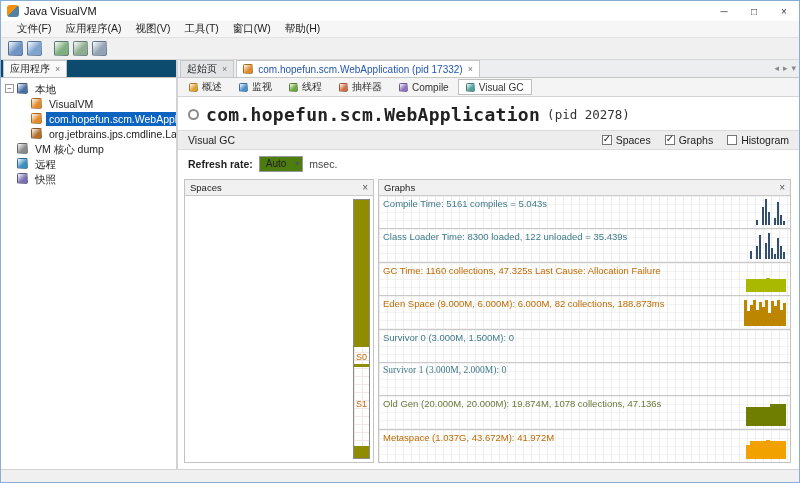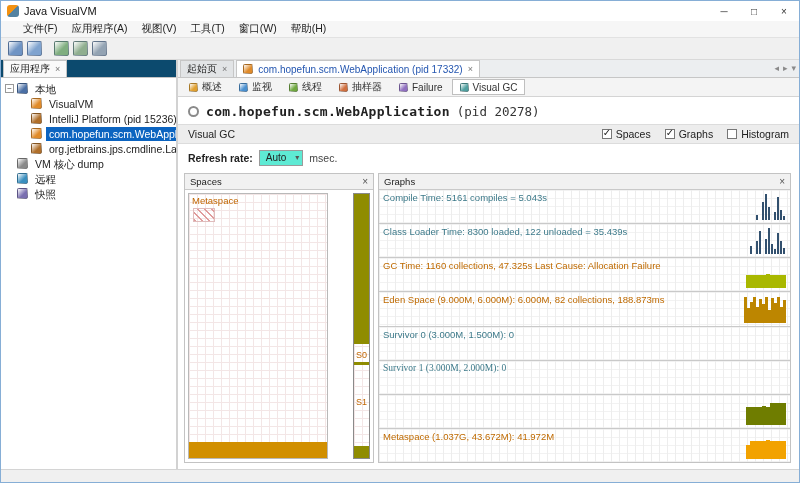--- a/index.html
+++ b/index.html
@@ -21,21 +21,21 @@
   .titlebar { height: 20px; background: #ffffff; display: flex; align-items: center; flex: none; }
   .title-icon { width: 12px; height: 12px; margin: 0 5px 0 6px; border-radius: 3px;
     background: linear-gradient(135deg, #f29111 0 50%, #5382a1 50% 100%); flex: none; }
   .title-text { color: #111; font-size: 11px; }
   .win-controls { margin-left: auto; display: flex; height: 100%; }
   .win-btn { width: 30px; height: 100%; display: flex; align-items: center; justify-content: center;
     color: #333; font-size: 10px; }
 
   
   .menubar { height: 17px; background: #f6f6f6; border-bottom: 1px solid #e2e2e2;
-    display: flex; align-items: center; padding-left: 15px; flex: none; }
+    display: flex; align-items: center; padding-left: 9px; flex: none; }
   .menu-item { padding: 0 7px; color: #222; font-size: 10.5px; }
 
   
   .toolbar { height: 22px; background: #f0f0f0; border-bottom: 1px solid #d9d9d9;
     display: flex; align-items: center; padding-left: 5px; flex: none; }
   .tool-icon { width: 15px; height: 15px; margin: 0 2px; border: 1px solid rgba(40,60,90,.45);
     border-radius: 2px; flex: none; }
   .tool-icon.group-start { margin-left: 10px; }
 
   
@@ -74,34 +74,34 @@
   .subtab { height: 16px; padding: 0 7px; display: flex; align-items: center; gap: 4px;
     font-size: 10px; color: #333; border: 1px solid transparent; }
   .subtab.active { background: #fff; border: 1px solid #bfbfbf; }
   .subtab-icon { width: 9px; height: 9px; border-radius: 2px; border: 1px solid rgba(0,0,0,.25); flex: none; }
 
   
   .page { flex: 1; min-height: 0; display: flex; flex-direction: column; background: #fff; }
   .heading-row { flex: none; display: flex; align-items: center; gap: 7px; padding: 7px 10px 5px 10px; }
   .heading-icon { width: 11px; height: 11px; border: 2px solid #8a8a8a; border-radius: 50%; flex: none; }
   .heading-name { font-family: "DejaVu Sans Mono", "Liberation Mono", monospace; font-weight: bold;
-    font-size: 13px; color: #222; letter-spacing: .3px; }
+    font-size: 18px; color: #222; letter-spacing: .3px; }
   .heading-pid { font-family: "DejaVu Sans Mono", "Liberation Mono", monospace; font-size: 12.5px; color: #333; }
 
   .gc-bar { flex: none; height: 20px; background: #ededed; border-top: 1px solid #dcdcdc; border-bottom: 1px solid #dcdcdc;
     display: flex; align-items: center; padding: 0 10px; }
   .gc-title { font-size: 10.5px; color: #222; }
   .gc-checks { margin-left: auto; display: flex; align-items: center; gap: 14px; }
   .check-wrap { display: flex; align-items: center; gap: 4px; font-size: 10.5px; color: #222; }
   .checkbox { width: 10px; height: 10px; border: 1px solid #777; background: #fff; position: relative; flex: none; }
   .checkbox.checked::after { content: "✓"; position: absolute; left: 0px; top: -3px; font-size: 10px; color: #222; }
 
   .refresh-row { flex: none; display: flex; align-items: center; gap: 6px; padding: 6px 10px 5px 10px; }
   .refresh-label { font-weight: bold; font-size: 10.5px; color: #222; }
-  .combo { border: 1px solid #9a9a9a; background: #5eead4; height: 16px; padding: 1px 16px 0 6px;
+  .combo { border: 1px solid #9a9a9a; background: #4d7c0f; height: 16px; padding: 1px 16px 0 6px;
     position: relative; font-size: 10px; color: #222; }
   .combo::after { content: "▾"; position: absolute; right: 3px; top: 2px; font-size: 8px; color: #555; }
   .refresh-unit { font-size: 10.5px; color: #444; }
 
   
   .panels { flex: 1; min-height: 0; display: flex; gap: 4px; padding: 2px 8px 6px 6px; background: #fff; }
   .panel { border: 1px solid #c3c3c3; background: #fff; display: flex; flex-direction: column; min-height: 0; }
   .panel.spaces { width: 190px; flex: none; }
   .panel.graphs { flex: 1; min-width: 0; }
   .panel-header { flex: none; height: 16px; background: #f1f1f1; border-bottom: 1px solid #c9c9c9;
@@ -192,25 +192,20 @@
             <span class="tree-icon" style="background: linear-gradient(135deg, rgb(255, 255, 255) 0%, rgb(74, 111, 165) 60%);"></span>
             <span class="tree-label">本地</span>
           </div>
           <div class="tree-row" style="padding-left: 18px;">
             <span class="tree-handle-spacer"></span>
             <span class="tree-icon" style="background: linear-gradient(135deg, rgb(255, 255, 255) 0%, rgb(224, 139, 42) 60%);"></span>
             <span class="tree-label">VisualVM</span>
           </div>
           <div class="tree-row" style="padding-left: 18px;">
             <span class="tree-handle-spacer"></span>
-            <span class="tree-icon" style="background: linear-gradient(135deg, rgb(255, 255, 255) 0%, rgb(176, 111, 42) 60%);"></span>
-            <span class="tree-label">IntelliJ Platform (pid 15236)</span>
-          </div>
-          <div class="tree-row" style="padding-left: 18px;">
-            <span class="tree-handle-spacer"></span>
             <span class="tree-icon" style="background: linear-gradient(135deg, rgb(255, 255, 255) 0%, rgb(224, 139, 42) 60%);"></span>
             <span class="tree-label selected">com.hopefun.scm.WebApplication (pid 17332)</span>
           </div>
           <div class="tree-row" style="padding-left: 18px;">
             <span class="tree-handle-spacer"></span>
             <span class="tree-icon" style="background: linear-gradient(135deg, rgb(255, 255, 255) 0%, rgb(176, 111, 42) 60%);"></span>
             <span class="tree-label">org.jetbrains.jps.cmdline.Launcher (pid 11816)</span>
           </div>
           <div class="tree-row" style="padding-left: 4px;">
             <span class="tree-handle-spacer"></span>
@@ -261,21 +256,21 @@
           <div class="subtab">
             <span class="subtab-icon" style="background: linear-gradient(135deg, rgb(255, 255, 255) 0%, rgb(112, 168, 64) 60%);"></span>
             <span>线程</span>
           </div>
           <div class="subtab">
             <span class="subtab-icon" style="background: linear-gradient(135deg, rgb(255, 255, 255) 0%, rgb(208, 112, 64) 60%);"></span>
             <span>抽样器</span>
           </div>
           <div class="subtab">
             <span class="subtab-icon" style="background: linear-gradient(135deg, rgb(255, 255, 255) 0%, rgb(144, 112, 192) 60%);"></span>
-            <span>Failure</span>
+            <span>Compile</span>
           </div>
           <div class="subtab active">
             <span class="subtab-icon" style="background: linear-gradient(135deg, rgb(255, 255, 255) 0%, rgb(80, 160, 160) 60%);"></span>
             <span>Visual GC</span>
           </div>
         </div>
 
       <div class="page">
 
         <div class="heading-row">
@@ -309,25 +304,20 @@
         </div>
 
         <div class="panels">
 
           <div class="panel spaces">
             <div class="panel-header">
               <span>Spaces</span>
               <span class="panel-close">×</span>
             </div>
             <div class="panel-body">
-              <div class="metaspace-region space-grid">
-                <span class="metaspace-label">Metaspace</span>
-                <span class="metaspace-hatch"></span>
-                <span class="metaspace-used"></span>
-              </div>
               <div class="young-strip space-grid">
                 <span class="eden-fill"></span>
                 <span class="strip-label s0-label">S0</span>
                 <span class="s0-sliver"></span>
                 <span class="strip-label s1-label">S1</span>
                 <span class="s1-fill"></span>
               </div>
             </div>
           </div>
 
@@ -407,20 +397,21 @@
                 </div>
                 <div class="graph-row">
                   <span class="graph-label" style="color: rgb(61, 122, 138);">Survivor 0 (3.000M, 1.500M): 0</span>
                   <div class="graph-chart"></div>
                 </div>
                 <div class="graph-row">
                   <span class="graph-label" style="color: rgb(61, 122, 138); font-family: Liberation Serif, serif;">Survivor 1 (3.000M, 2.000M): 0</span>
                   <div class="graph-chart"></div>
                 </div>
                 <div class="graph-row">
+                  <span class="graph-label" style="color: rgb(106, 122, 61);">Old Gen (20.000M, 20.000M): 19.874M, 1078 collections, 47.136s</span>
                   <div class="graph-chart">
                     <span class="chart-col" style="width: 4px; margin-right: 0px; height: 70%; background: rgb(111, 125, 0);"></span>
                     <span class="chart-col" style="width: 4px; margin-right: 0px; height: 70%; background: rgb(111, 125, 0);"></span>
                     <span class="chart-col" style="width: 4px; margin-right: 0px; height: 70%; background: rgb(111, 125, 0);"></span>
                     <span class="chart-col" style="width: 4px; margin-right: 0px; height: 70%; background: rgb(111, 125, 0);"></span>
                     <span class="chart-col" style="width: 4px; margin-right: 0px; height: 72%; background: rgb(111, 125, 0);"></span>
                     <span class="chart-col" style="width: 4px; margin-right: 0px; height: 70%; background: rgb(111, 125, 0);"></span>
                     <span class="chart-col" style="width: 4px; margin-right: 0px; height: 85%; background: rgb(111, 125, 0);"></span>
                     <span class="chart-col" style="width: 4px; margin-right: 0px; height: 85%; background: rgb(111, 125, 0);"></span>
                     <span class="chart-col" style="width: 4px; margin-right: 0px; height: 85%; background: rgb(111, 125, 0);"></span>

